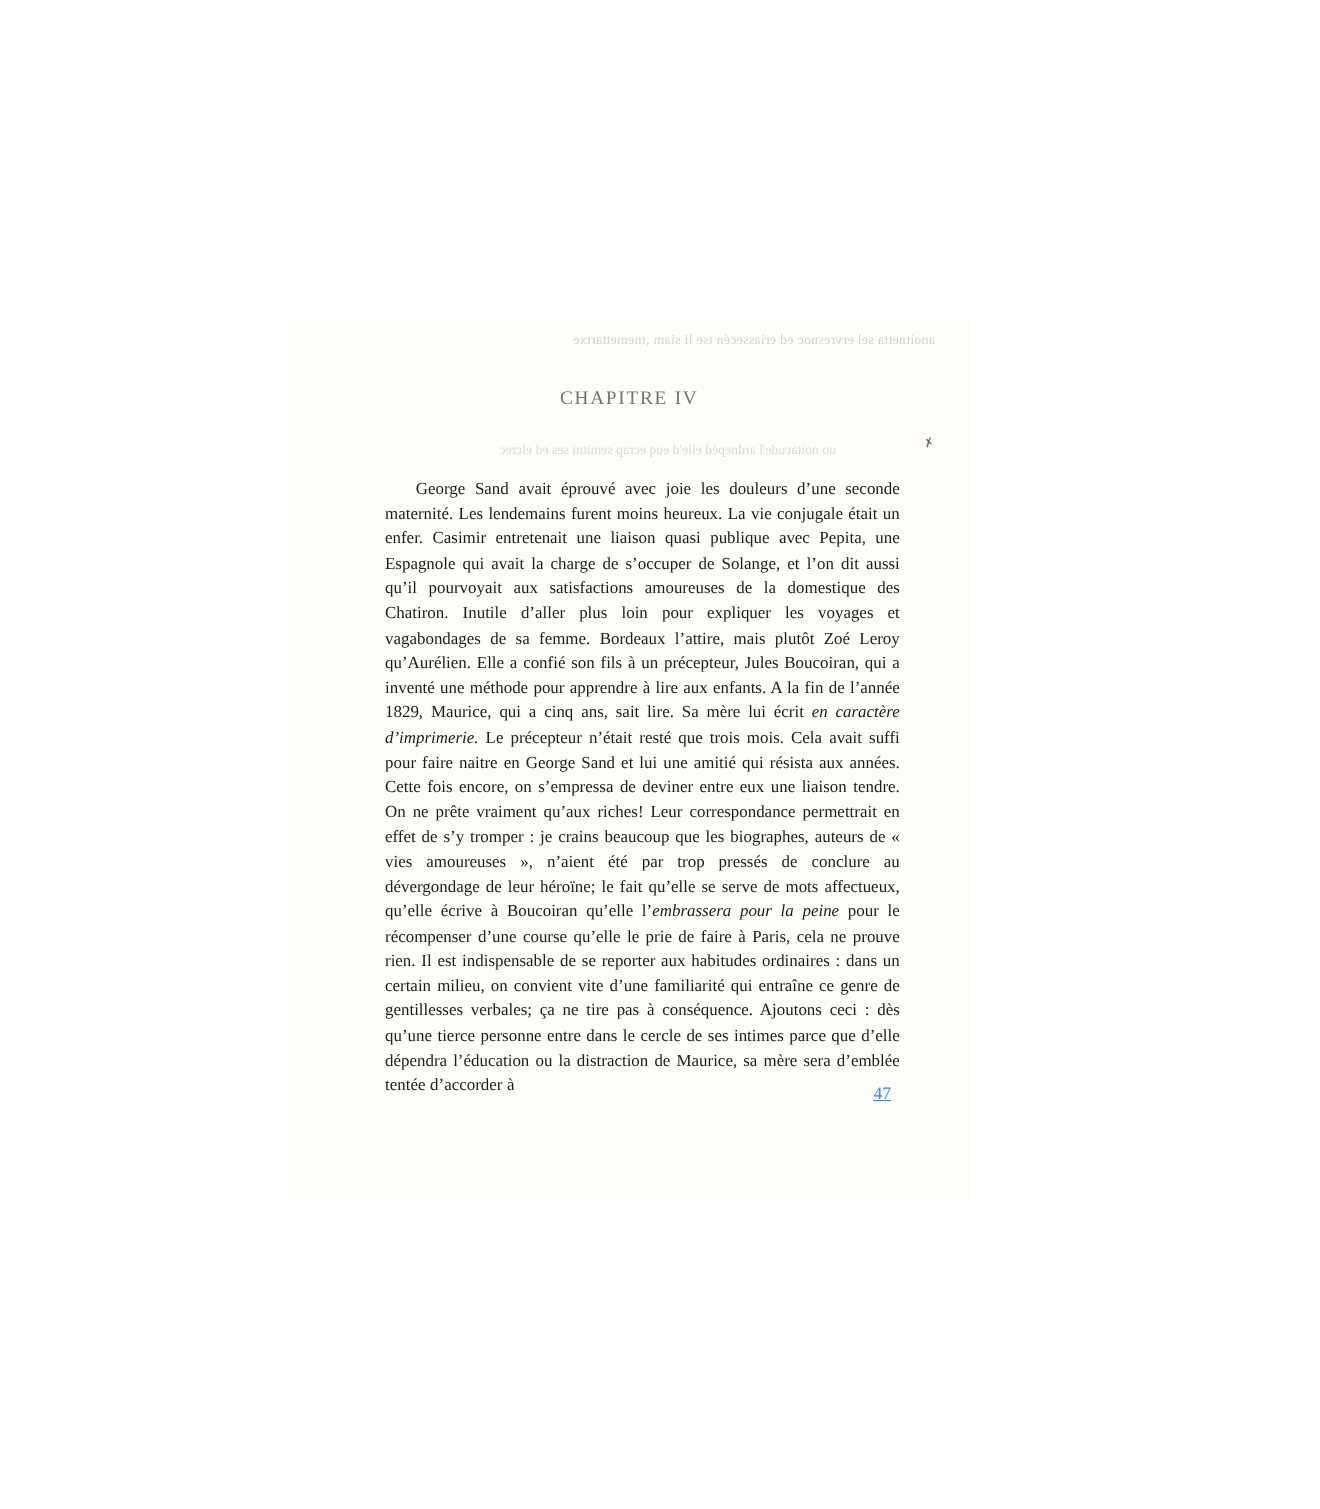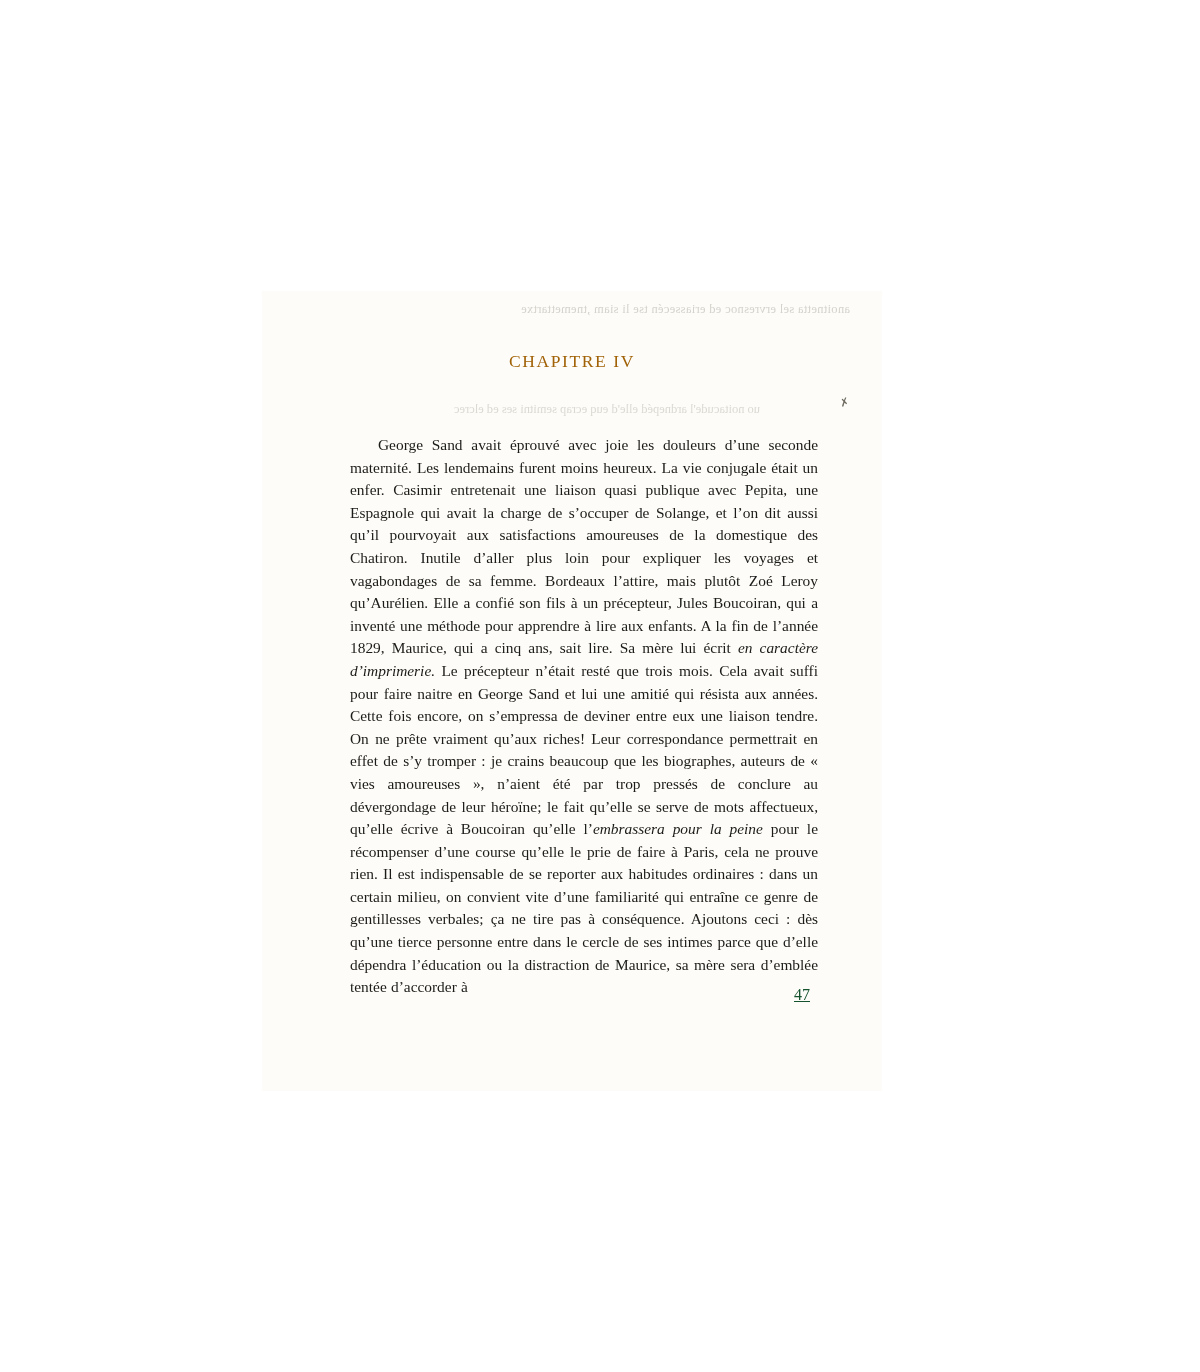--- a/index.html
+++ b/index.html
@@ -55,21 +55,21 @@
   }
 
   #chapter-heading {
     position: absolute;
     left: 0;
     top: 60px;
     width: 620px;
     text-align: center;
     font-size: 17.5px;
     letter-spacing: 1.6px;
-    color: #a16207;
+    color: #737373;
   }
 
   #marginal-mark {
     position: absolute;
     left: 578px;
     top: 105px;
     font-size: 11px;
     color: #6d6a60;
     transform: rotate(-18deg);
   }
@@ -91,21 +91,21 @@
     font-style: italic;
   }
 
   #folio {
     position: absolute;
     left: 0;
     top: 695px;
     width: 548px;
     text-align: right;
     font-size: 16px;
-    color: #14532d;
+    color: #3b82f6;
     text-decoration: underline;
   }
 </style>
 </head>
 <body>
 
 <div id="page-sheet">
 
   <div id="bleed-through">anoitnetta sel ervresnoc ed eriassecén tse li  siam ,tnemettartxe</div>
   <div id="bleed-through-2">uo noitacude'l ardnepéd elle'd euq ecrap semitni ses ed elcrec</div>

